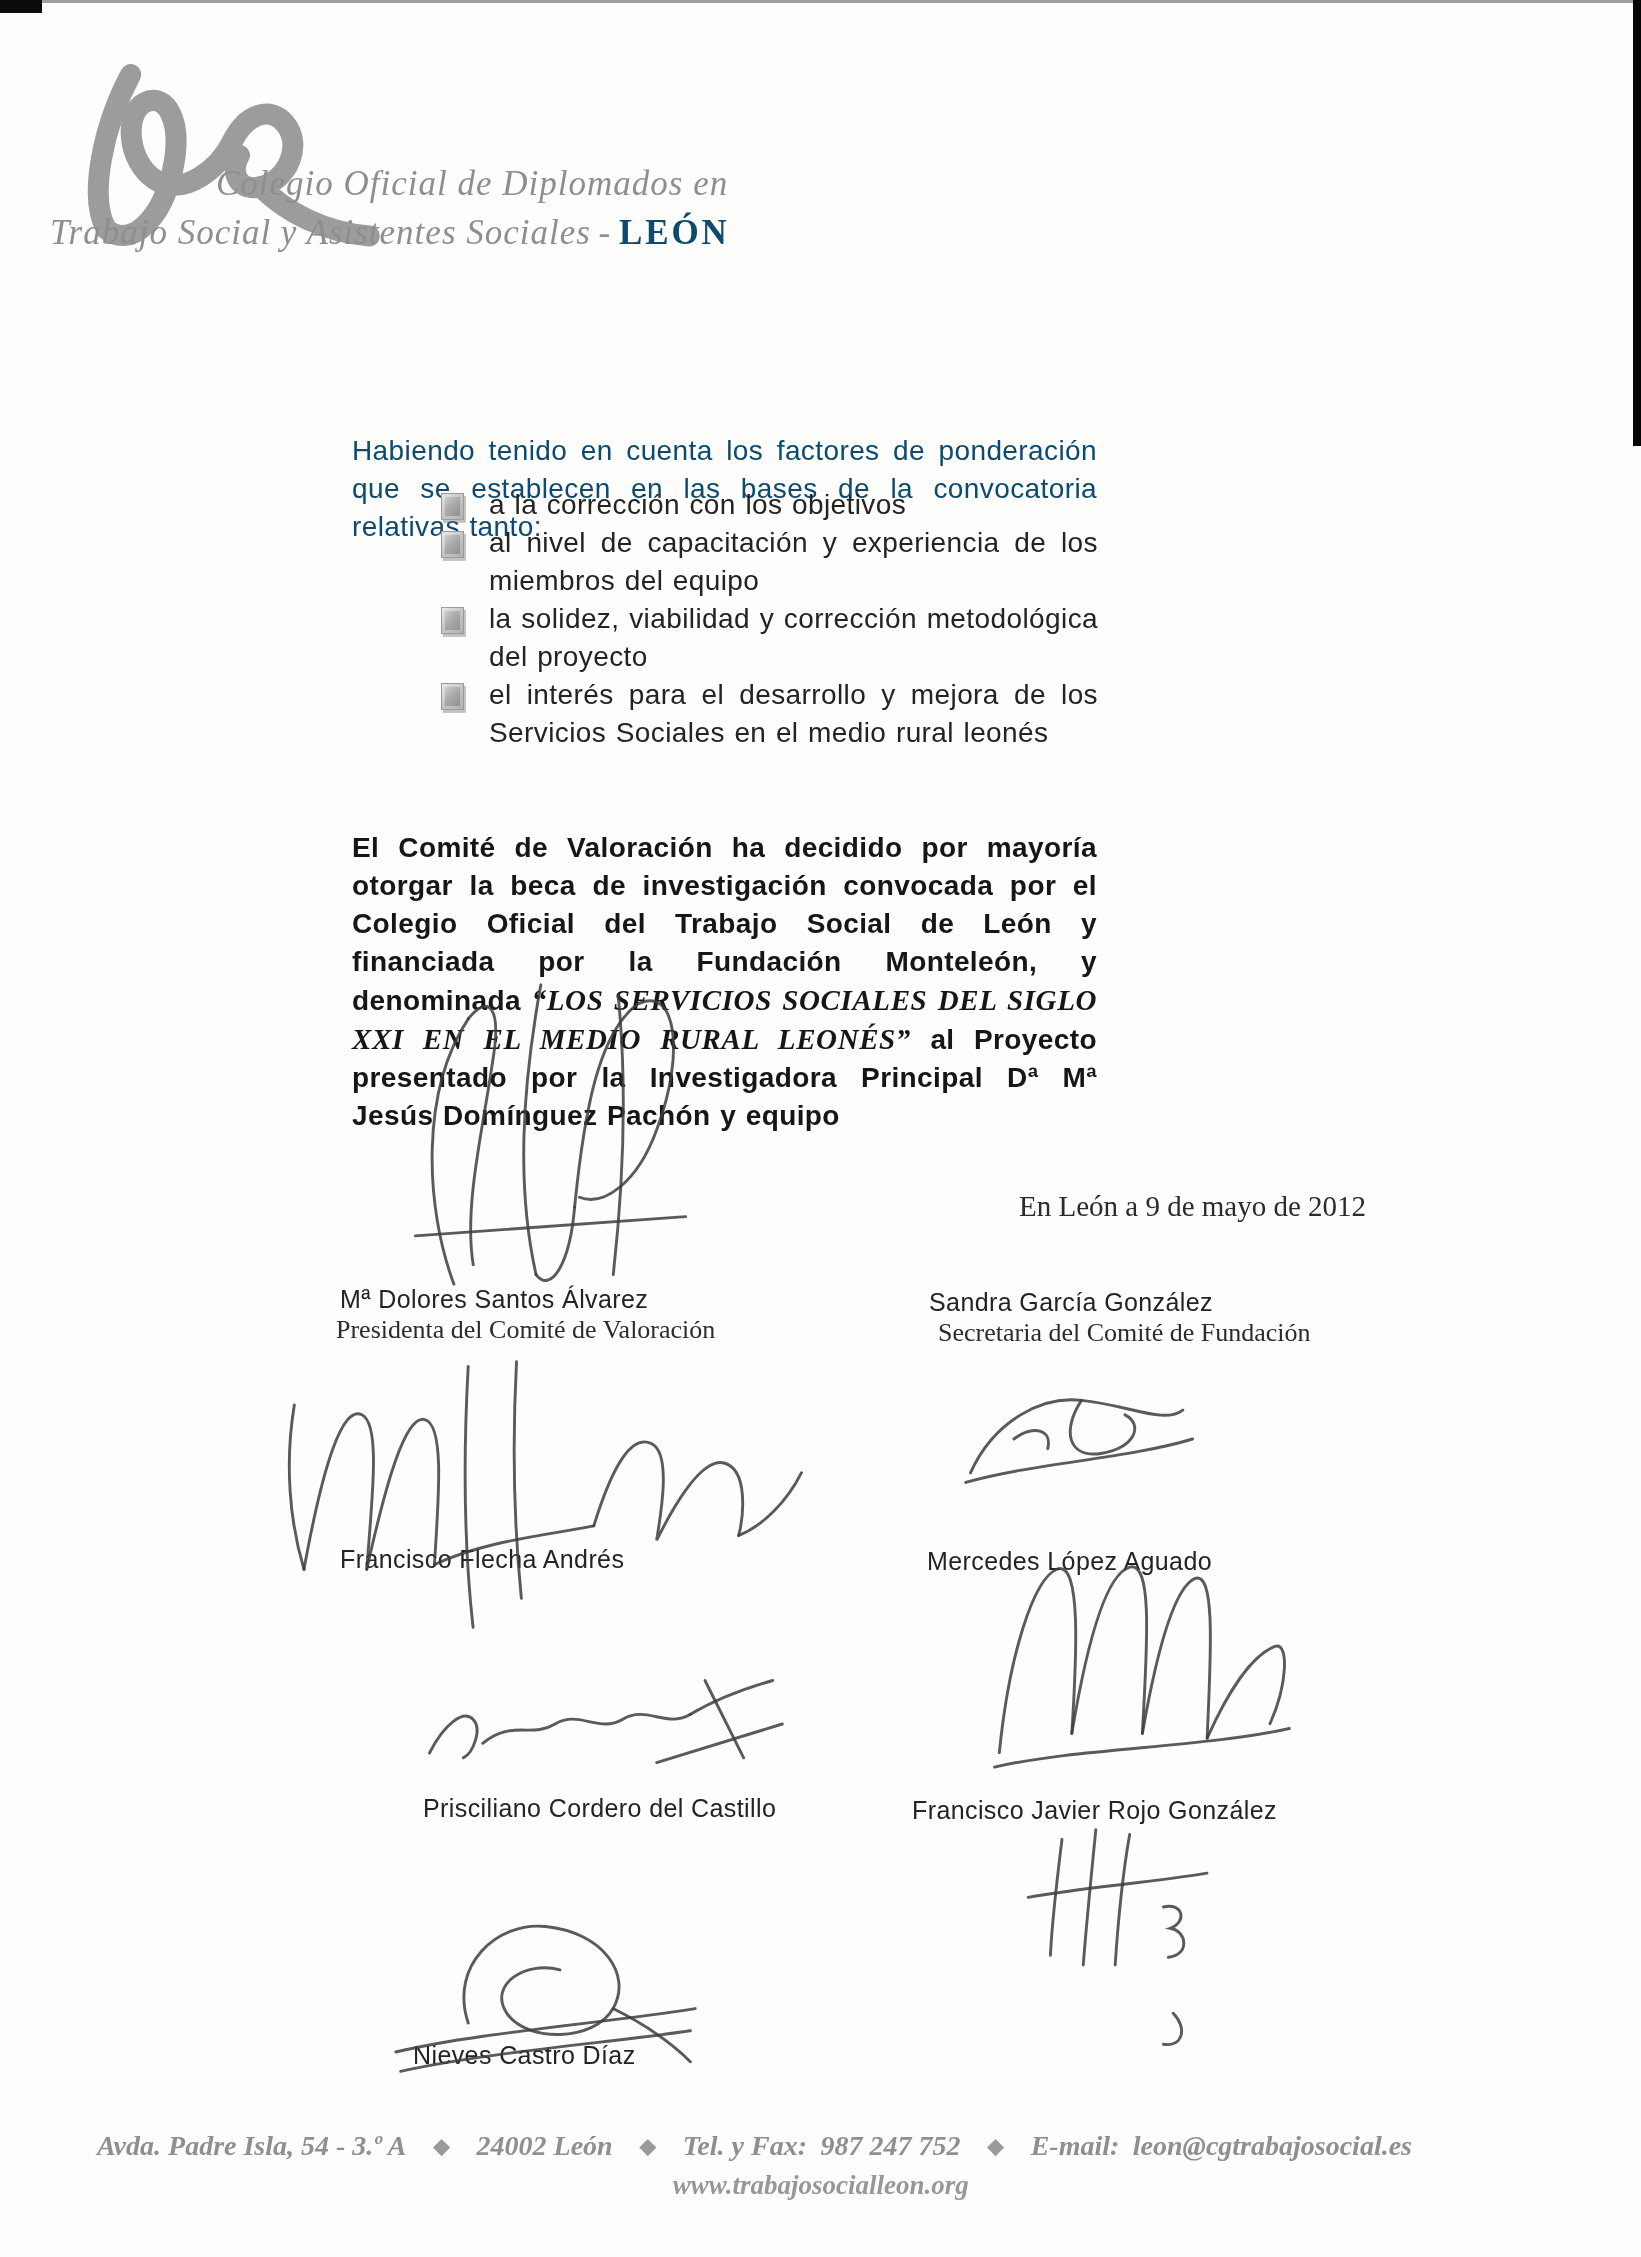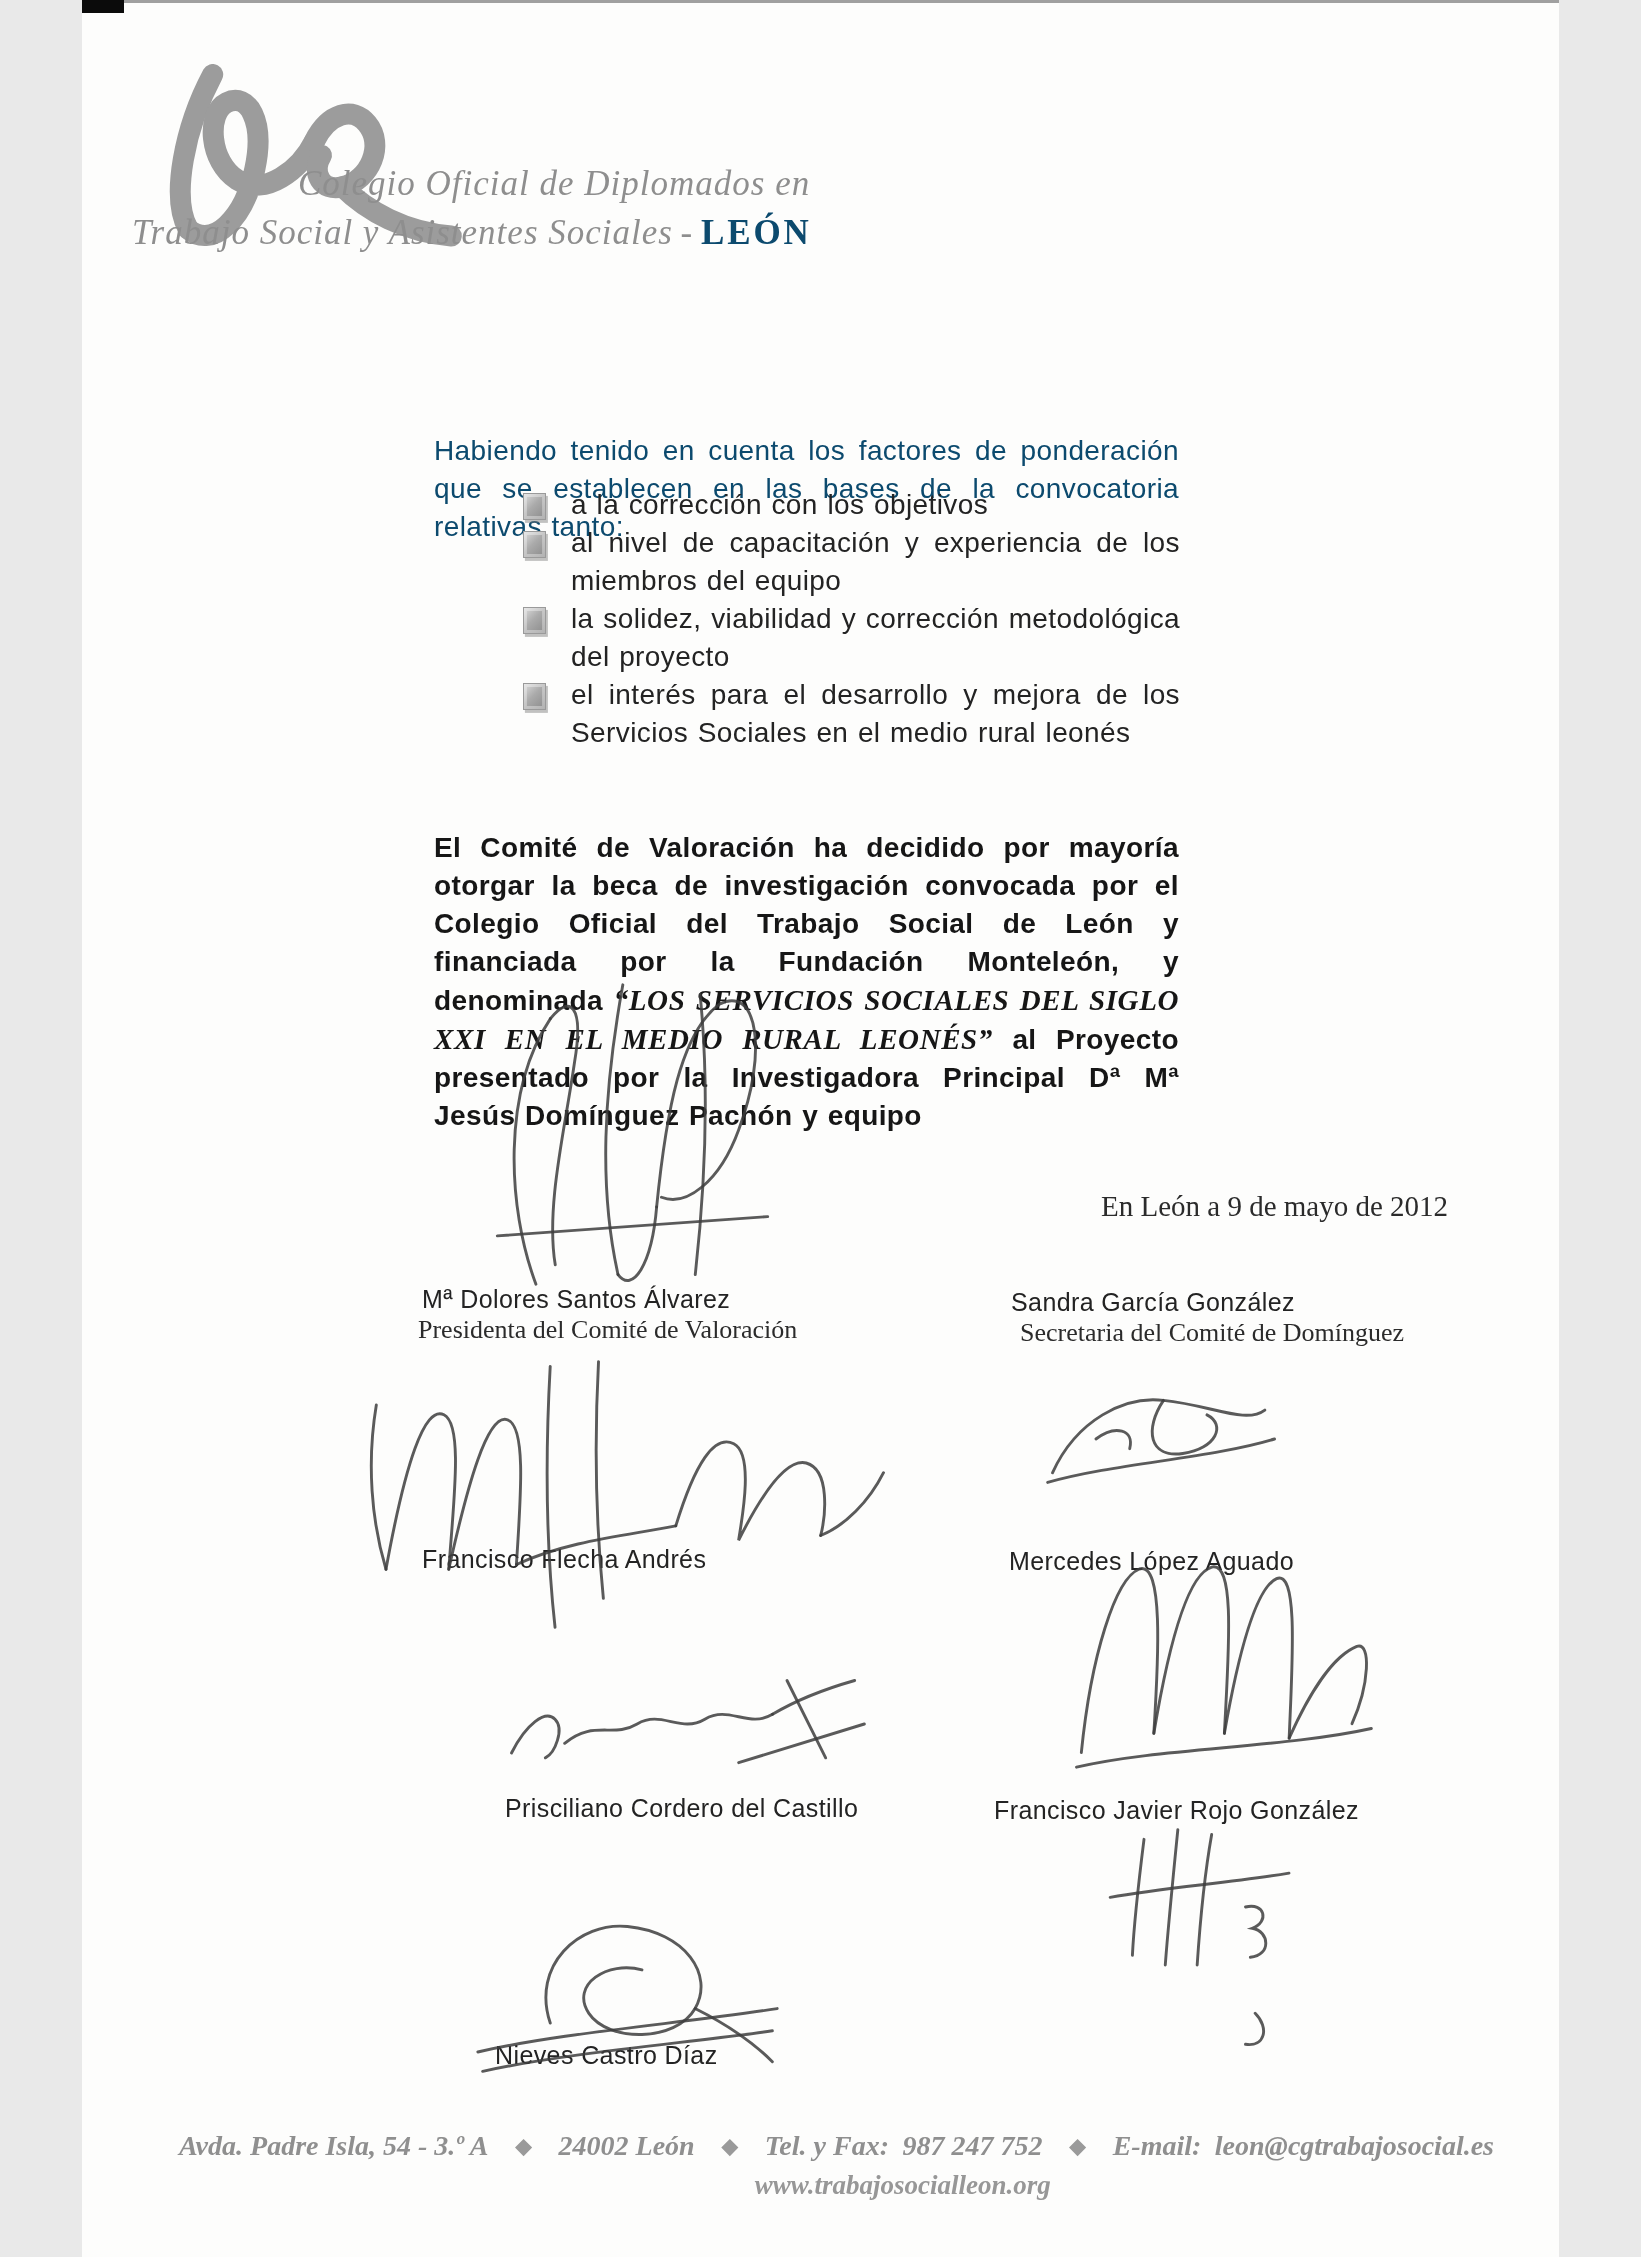--- a/index.html
+++ b/index.html
@@ -1,16 +1,16 @@
 <!DOCTYPE html>
 <html><head>
 <meta charset="utf-8">
 <style>
   html,body{margin:0;padding:0;background:#e9e9e9;}
-  #page{position:relative;width:1477px;height:2257px;background:#fdfdfc;margin:0 auto;
+  #page{position:relative;width:1641px;height:2257px;background:#fdfdfc;margin:0 auto;
         font-family:"Liberation Sans",sans-serif;color:#1f1f1f;overflow:hidden;}
 
   
   .artifact{position:absolute;background:#000;}
   #top-edge-line{left:39px;top:0;width:1603px;height:2.9px;background:#6e6e6e;opacity:.65;}
   #corner-mark{left:0;top:0;width:42px;height:12.6px;background:#0b0b0b;}
   #right-bar{left:1633px;top:0;width:8.7px;height:446px;background:#050505;}
 
   
   #logo{position:absolute;left:75px;top:64px;}
@@ -164,21 +164,21 @@
     <path d="M 80 120 C 60 60 110 15 160 20 C 220 26 250 70 230 105 C 210 140 140 140 120 110 C 100 80 140 55 175 65"></path>
     <path d="M 5 150 C 90 130 220 120 315 105"></path>
     <path d="M 10 170 C 100 150 230 140 310 128"></path>
     <path d="M 230 105 C 260 120 290 140 310 160"></path>
   </svg>
 
   <div class="sig-name" style="left:340px;top:1285px">Mª Dolores Santos Álvarez</div>
   <div class="sig-role" style="left:336px;top:1315px">Presidenta del Comité de Valoración</div>
 
   <div class="sig-name" style="left:929px;top:1288px">Sandra García González</div>
-  <div class="sig-role" style="left:938px;top:1318px">Secretaria del Comité de Domínguez</div>
+  <div class="sig-role" style="left:938px;top:1318px">Secretaria del Comité de Fundación</div>
 
   <div class="sig-name" style="left:340px;top:1545px">Francisco Flecha Andrés</div>
   <div class="sig-name" style="left:927px;top:1547px">Mercedes López Aguado</div>
 
   <div class="sig-name" style="left:423px;top:1794px">Prisciliano Cordero del Castillo</div>
   <div class="sig-name" style="left:912px;top:1796px">Francisco Javier Rojo González</div>
 
   <div class="sig-name" style="left:413px;top:2041px">Nieves Castro Díaz</div>
 
   <div id="footer-line1">

